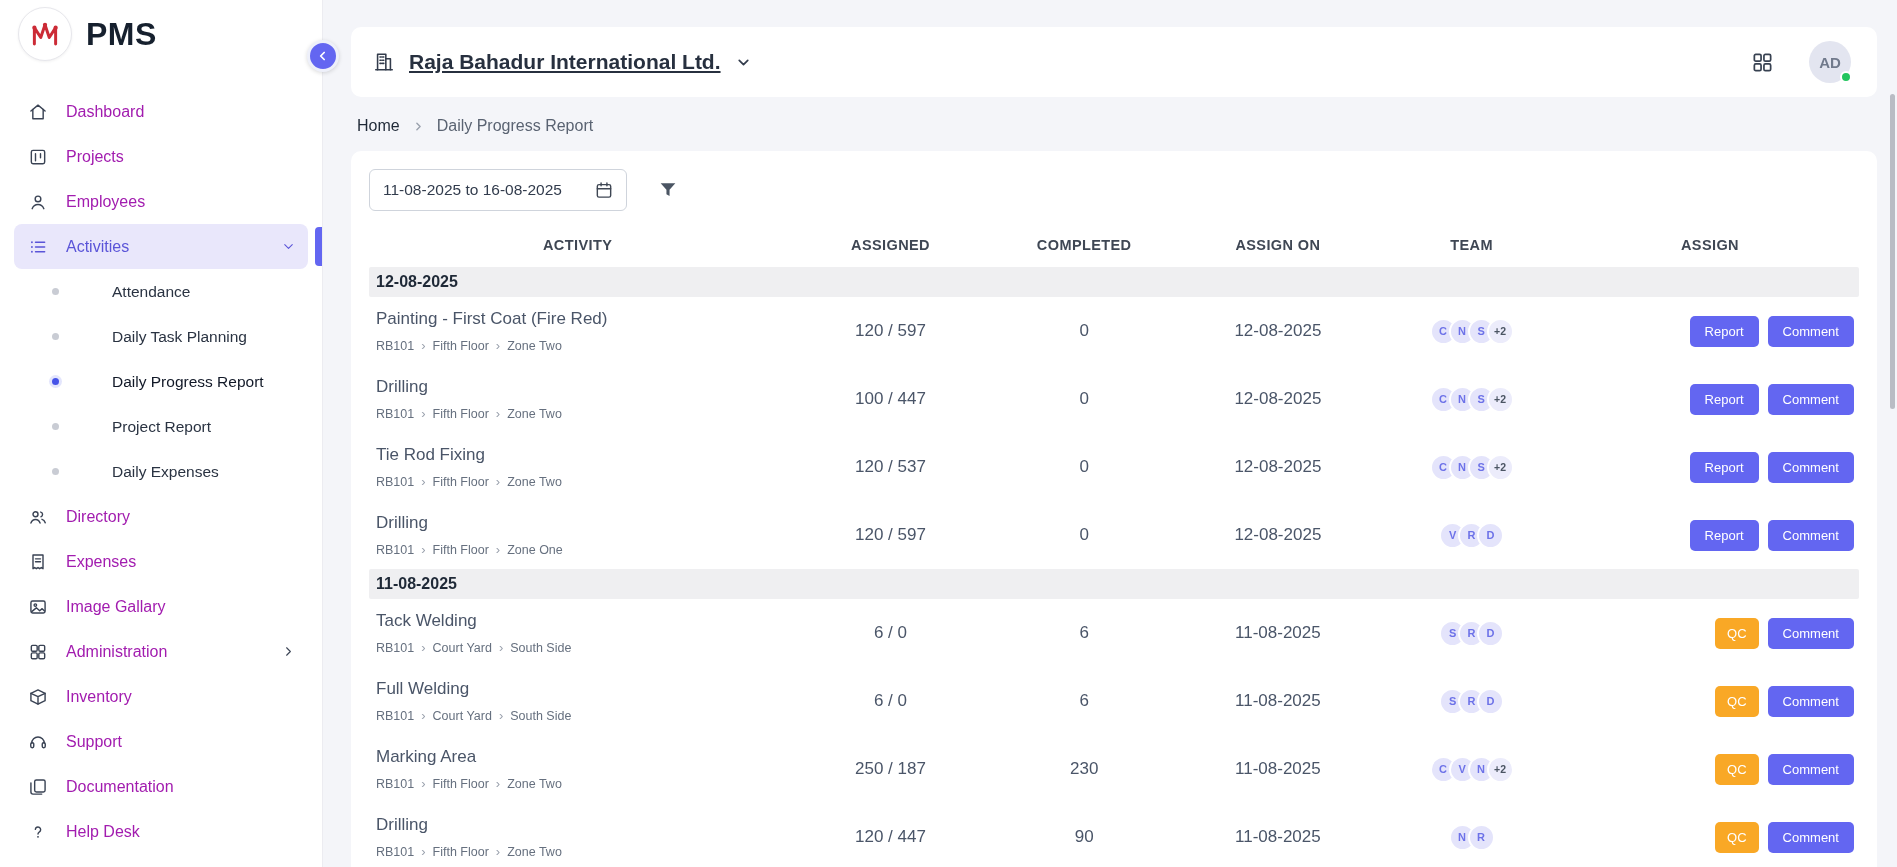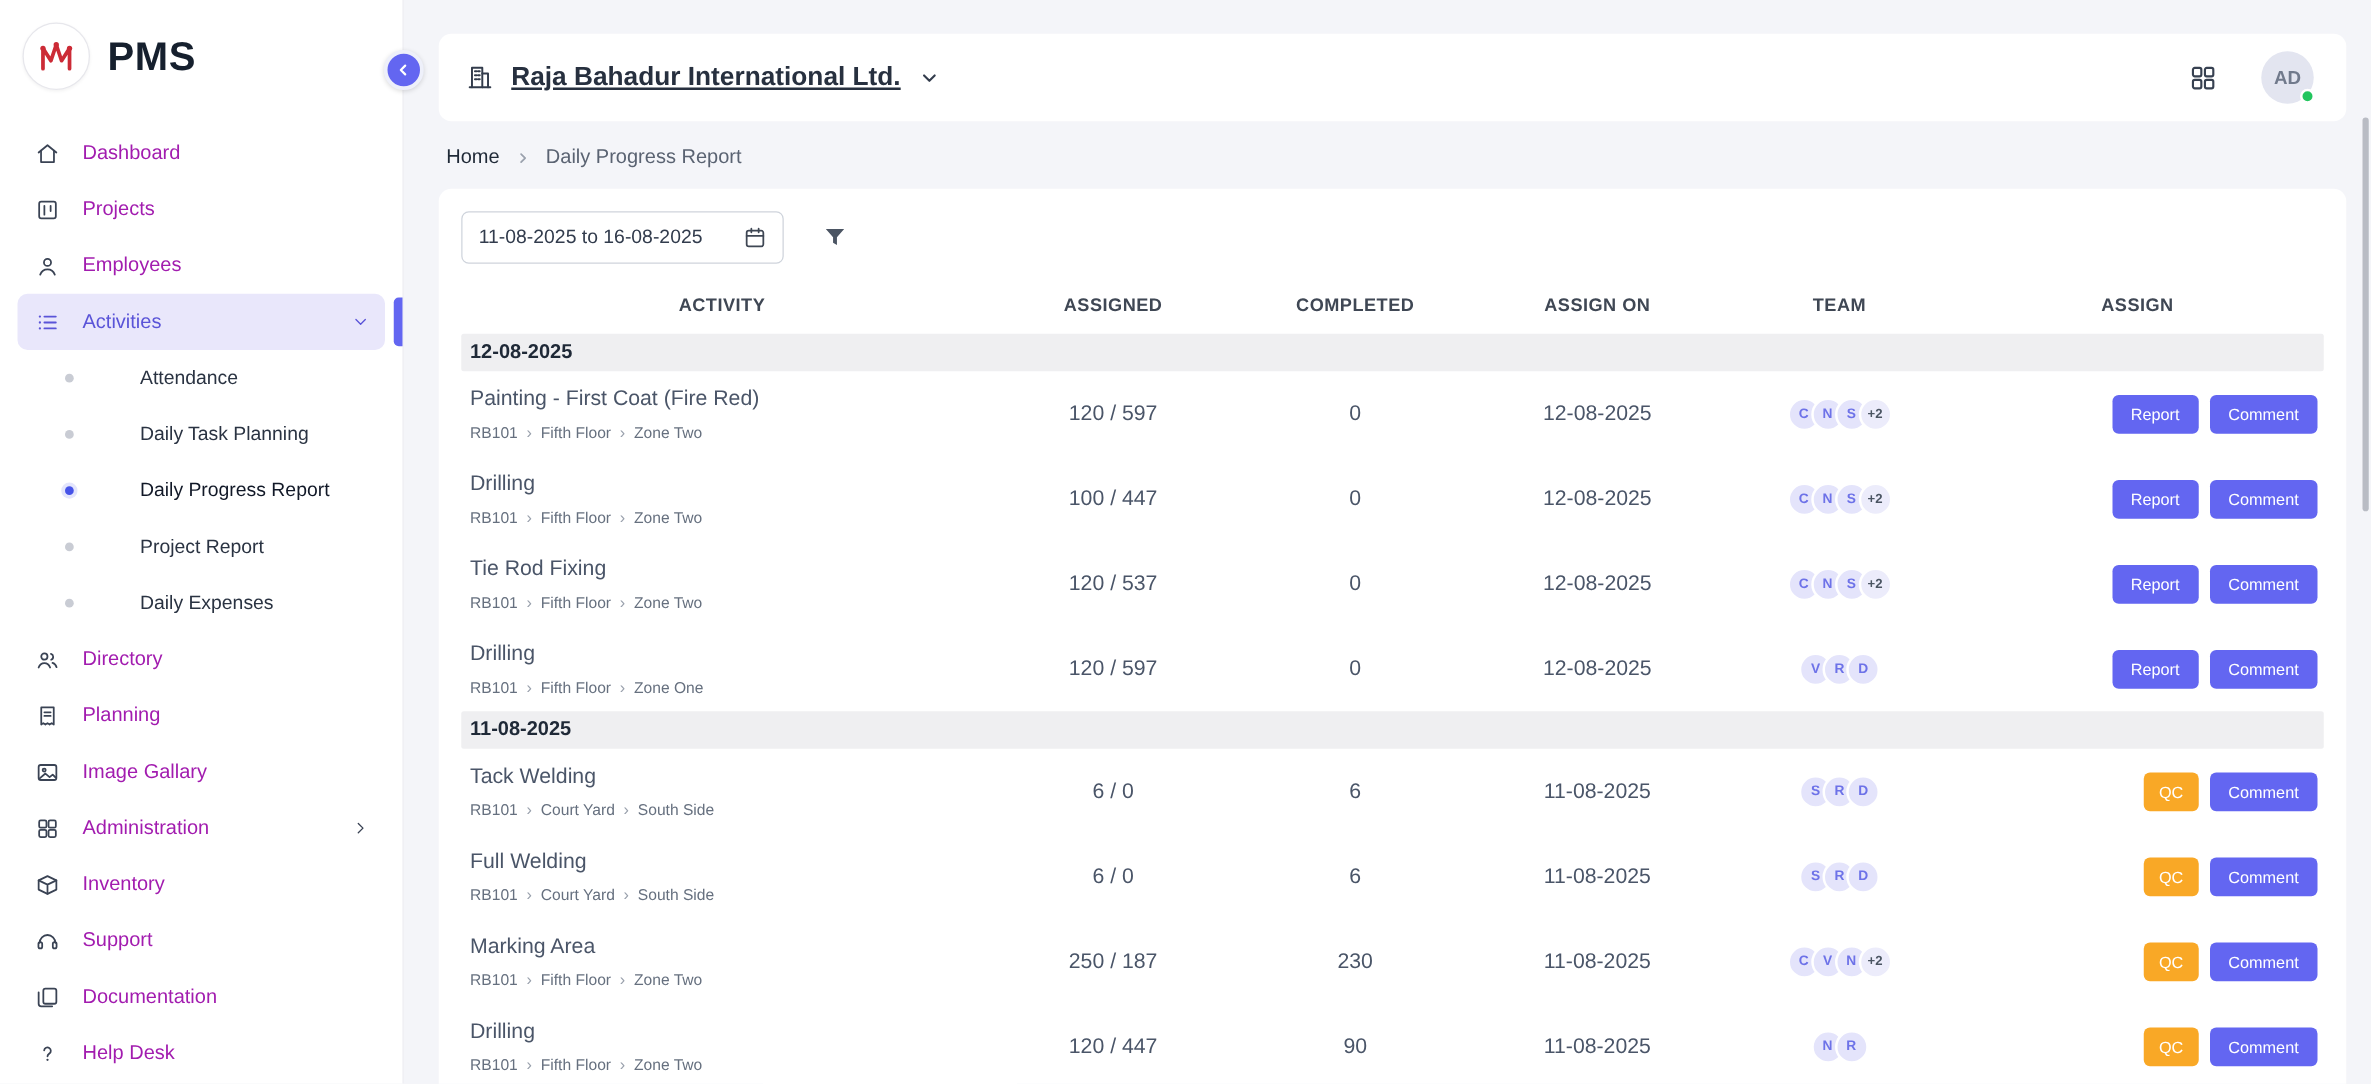--- a/index.html
+++ b/index.html
@@ -1,20 +1,20 @@
 <!DOCTYPE html>
 <html><head>
 <meta charset="utf-8">
 <style>
   * { margin:0; padding:0; box-sizing:border-box; }
   html,body { width:1897px; height:867px; overflow:hidden; font-family:"Liberation Sans",sans-serif; background:#f4f5f9; }
   body { display:flex; position:relative; }
 
   
-  .sidebar { width:323px; min-width:323px; background:#fff; height:100%; position:relative; border-right:1px solid #ececf1; padding:16px 14px 0 14px; }
+  .sidebar { width:323px; min-width:323px; background:#fff; height:100%; position:relative; border-right:1px solid #ececf1; padding:5px 14px 0 14px; }
   .logo-row { display:flex; align-items:center; gap:14px; height:58px; margin-bottom:26px; padding-left:4px; }
   .logo-circle { width:54px; height:54px; border-radius:50%; border:1px solid #e7e7ec; background:#fff; display:flex; align-items:center; justify-content:center; box-shadow:0 1px 3px rgba(0,0,0,.06); }
   .logo-circle svg { width:34px; height:34px; }
   .logo-text { font-size:32px; font-weight:800; color:#16202e; letter-spacing:.5px; }
 
   .nav-item { height:45px; display:flex; align-items:center; gap:18px; padding:0 12px 0 14px; border-radius:8px; color:#a21caf; font-size:16px; cursor:pointer; position:relative; }
   .nav-item .icon { color:#3a4354; }
   .nav-item.active { background:#e9e7fb; color:#5a54d8; }
   .nav-item.active .icon { color:#5a54d8; }
   .nav-item .nav-chev { margin-left:auto; color:#5a54d8; }
@@ -169,21 +169,21 @@
         </span>
         <span class="nav-label">Directory</span>
       </div>
       <div class="nav-item">
         <span class="icon ">
           <svg width="20" height="20" viewBox="0 0 24 24" fill="none" stroke="currentColor" stroke-width="1.7" stroke-linecap="round" stroke-linejoin="round">
             <path d="M6 3.5h12v16.5l-2-1.4-2 1.4-2-1.4-2 1.4-2-1.4-2 1.4z"></path>
             <path d="M9 8.2h6M9 11.7h6"></path>
           </svg>
         </span>
-        <span class="nav-label">Planning</span>
+        <span class="nav-label">Expenses</span>
       </div>
       <div class="nav-item">
         <span class="icon ">
           <svg width="20" height="20" viewBox="0 0 24 24" fill="none" stroke="currentColor" stroke-width="1.7" stroke-linecap="round" stroke-linejoin="round">
             <rect x="3.5" y="4.8" width="17" height="14.4" rx="2"></rect>
             <circle cx="8.8" cy="9.7" r="1.5"></circle>
             <path d="M4.5 17.6 10 13l4 3.5 3-2.5 2.8 2.8"></path>
           </svg>
         </span>
         <span class="nav-label">Image Gallary</span>

